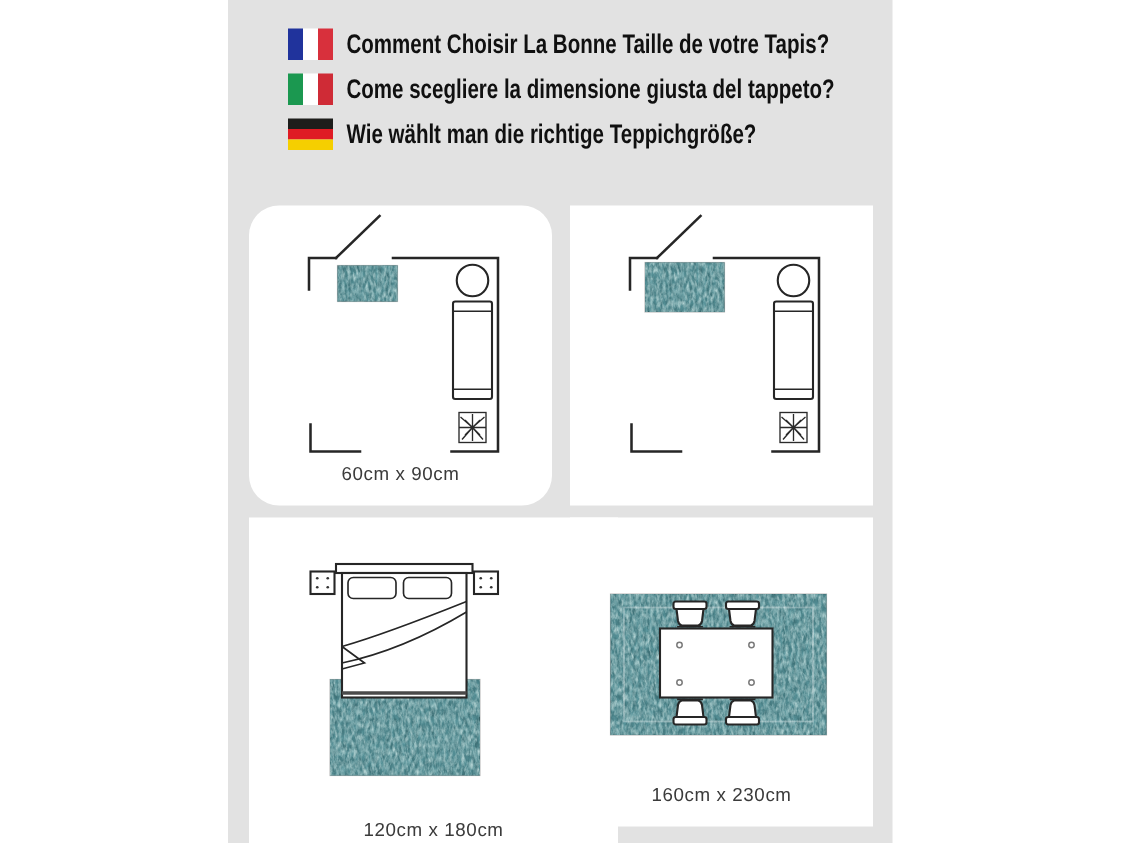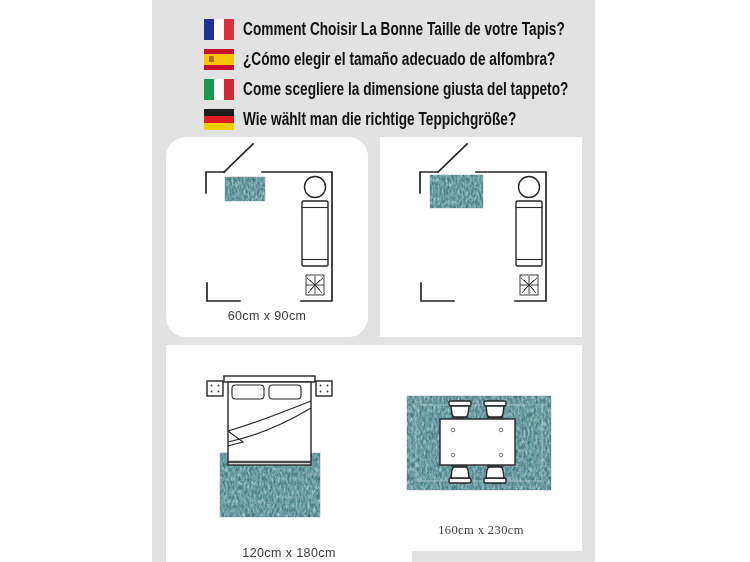--- a/index.html
+++ b/index.html
@@ -2,21 +2,21 @@
 <html style="--bg-gray: #e2e2e2; --rug-base: #3f7278; --line: #262626; --header-text: #101010; --label-text: #3b3b3b; --flag-fr-blue: #20339c; --flag-fr-red: #d8303c; --flag-es-red: #c8102e; --flag-es-yellow: #f6c500; --flag-it-green: #1b9850; --flag-it-red: #cf2b36; --flag-de-black: #1d1d1b; --flag-de-red: #df1b24; --flag-de-gold: #f5cf00;"><head>
 <meta charset="utf-8">
 <style>
   html,body{margin:0;padding:0;background:#ffffff;}
   .stage{position:relative;width:750px;height:562px;background:#ffffff;overflow:hidden;
          font-family:"Liberation Sans", sans-serif;}
   .gray-col{position:absolute;left:152px;top:0;width:443px;height:562px;background:var(--bg-gray,#e2e2e2);}
 
   
   .header{position:absolute;left:40px;top:14px;}
-  .q-row{display:flex;align-items:center;height:30px;margin-left:12px;}
+  .q-row{display:flex;align-items:center;height:30px;}
   .q-text{margin-left:9px;font-weight:bold;font-size:18px;color:var(--header-text,#101010);
           white-space:nowrap;transform:scaleX(0.76);transform-origin:left center;letter-spacing:0px;}
   .flag{width:30px;height:21px;display:flex;flex:0 0 auto;box-shadow:inset 0 0 0 1px rgba(0,0,0,0.18);}
   .flag .s{flex:1;}
   .flag.horiz{flex-direction:column;}
   .flag.fr .s:nth-child(1){background:var(--flag-fr-blue,#20339c);}
   .flag.fr .s:nth-child(2){background:#ffffff;}
   .flag.fr .s:nth-child(3){background:var(--flag-fr-red,#d8303c);}
   .flag.es .s:nth-child(1){background:var(--flag-es-red,#c8102e);flex:0 0 5px;}
   .flag.es .s:nth-child(2){background:var(--flag-es-yellow,#f6c500);position:relative;}
@@ -28,21 +28,21 @@
   .flag.it .s:nth-child(3){background:var(--flag-it-red,#cf2b36);}
   .flag.de .s:nth-child(1){background:var(--flag-de-black,#1d1d1b);}
   .flag.de .s:nth-child(2){background:var(--flag-de-red,#df1b24);}
   .flag.de .s:nth-child(3){background:var(--flag-de-gold,#f5cf00);}
 
   
   .panel{position:absolute;background:#ffffff;}
   .panel.p1{left:14px;top:137px;width:202px;height:200px;border-radius:20px;}
   .panel.p2{left:228px;top:137px;width:202px;height:200px;}
   .panel.p3{left:14px;top:345px;width:202px;height:229px;padding-left:44px;}
-  .panel.p4{left:228px;top:345px;width:202px;height:206px;font-family:Liberation Serif, serif;}
+  .panel.p4{left:228px;top:345px;width:202px;height:206px;}
   .panel svg{position:absolute;left:0;top:0;}
   .size-label{position:absolute;left:0;bottom:13px;width:100%;text-align:center;
       font-size:12.5px;letter-spacing:0.4px;color:var(--label-text,#3b3b3b);line-height:16px;}
 
   .ln{stroke:var(--line,#262626);stroke-width:1.7;fill:none;stroke-linecap:square;}
   .thin{stroke:var(--line,#262626);stroke-width:1.1;fill:none;}
   .furn{stroke:var(--line,#262626);stroke-width:1.4;fill:#ffffff;}
   .rug-base{fill:var(--rug-base,#3f7278);stroke:rgba(0,0,0,0.25);stroke-width:0.8;}
 </style>
 </head>
@@ -69,28 +69,20 @@
     <div class="header">
       <div class="q-row">
         <span class="flag fr">
             <span class="s"></span>
             <span class="s"></span>
             <span class="s"></span>
           </span>
         <span class="q-text">Comment Choisir La Bonne Taille de votre Tapis?</span>
       </div>
       <div class="q-row">
-        <span class="flag es horiz">
-            <span class="s"></span>
-            <span class="s"></span>
-            <span class="s"></span>
-          </span>
-        <span class="q-text">¿Cómo elegir el tamaño adecuado de alfombra?</span>
-      </div>
-      <div class="q-row">
         <span class="flag it">
             <span class="s"></span>
             <span class="s"></span>
             <span class="s"></span>
           </span>
         <span class="q-text">Come scegliere la dimensione giusta del tappeto?</span>
       </div>
       <div class="q-row">
         <span class="flag de horiz">
             <span class="s"></span>

